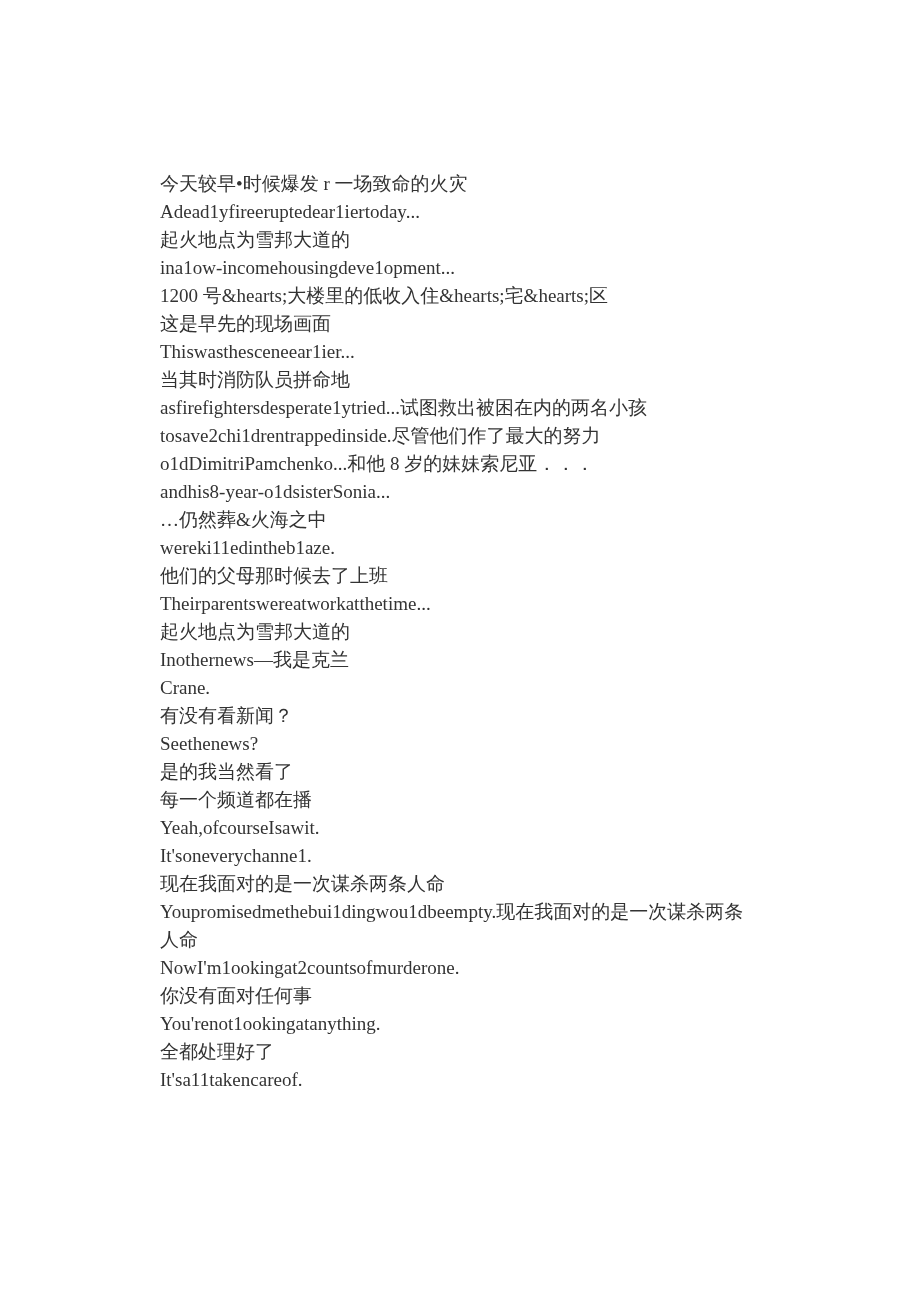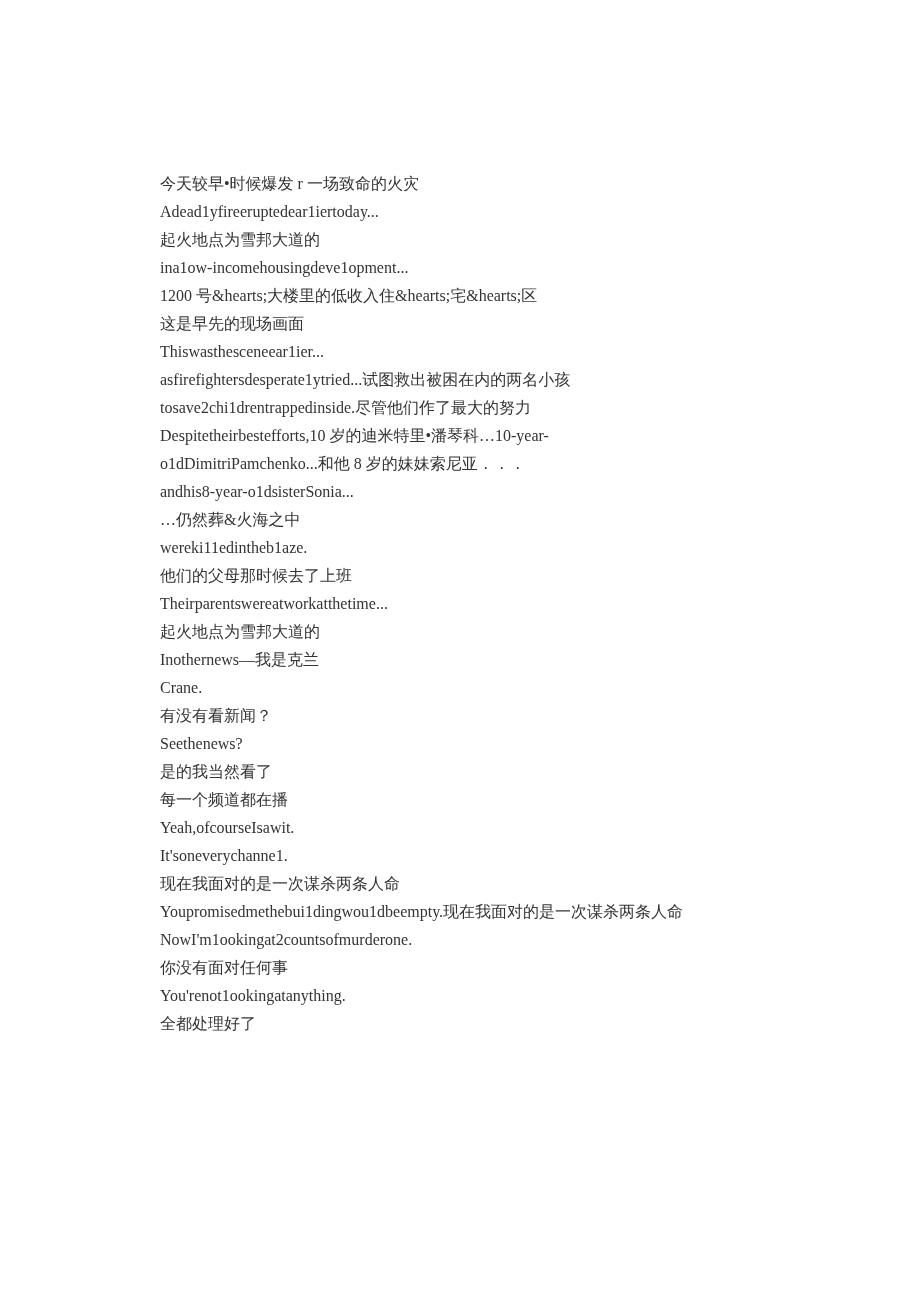--- a/index.html
+++ b/index.html
@@ -7,41 +7,41 @@
     padding: 0;
     background: #fff;
     font-family: "SimSun", "Songti SC", "Microsoft YaHei", serif;
     width: 920px;
   }
   .page {
     padding: 170px 160px 100px 160px;
     box-sizing: border-box;
   }
   .line {
-    font-size: 16px;
+    font-size: 19px;
     line-height: 28px;
     color: #333;
     word-break: break-all;
   }
 </style>
 </head>
 <body>
 
 <div class="page">
   <div id="content">
       <div class="line">今天较早•时候爆发 r 一场致命的火灾</div>
       <div class="line">Adead1yfireeruptedear1iertoday...</div>
       <div class="line">起火地点为雪邦大道的</div>
       <div class="line">ina1ow-incomehousingdeve1opment...</div>
       <div class="line">1200 号&amp;hearts;大楼里的低收入住&amp;hearts;宅&amp;hearts;区</div>
       <div class="line">这是早先的现场画面</div>
       <div class="line">Thiswasthesceneear1ier...</div>
+      <div class="line">当其时消防队员拼命地</div>
       <div class="line">asfirefightersdesperate1ytried...试图救出被困在内的两名小孩</div>
       <div class="line">tosave2chi1drentrappedinside.尽管他们作了最大的努力</div>
-      <div class="line">Despitetheirbestefforts,10 岁的迪米特里•潘琴科…10-year-</div>
       <div class="line">o1dDimitriPamchenko...和他 8 岁的妹妹索尼亚．．．</div>
       <div class="line">andhis8-year-o1dsisterSonia...</div>
       <div class="line">…仍然葬&amp;火海之中</div>
       <div class="line">wereki11edintheb1aze.</div>
       <div class="line">他们的父母那时候去了上班</div>
       <div class="line">Theirparentswereatworkatthetime...</div>
       <div class="line">起火地点为雪邦大道的</div>
       <div class="line">Inothernews―我是克兰</div>
       <div class="line">Crane.</div>
       <div class="line">有没有看新闻？</div>
@@ -49,14 +49,15 @@
       <div class="line">是的我当然看了</div>
       <div class="line">每一个频道都在播</div>
       <div class="line">Yeah,ofcourseIsawit.</div>
       <div class="line">It'soneverychanne1.</div>
       <div class="line">现在我面对的是一次谋杀两条人命</div>
       <div class="line">Youpromisedmethebui1dingwou1dbeempty.现在我面对的是一次谋杀两条人命</div>
       <div class="line">NowI'm1ookingat2countsofmurderone.</div>
       <div class="line">你没有面对任何事</div>
       <div class="line">You'renot1ookingatanything.</div>
       <div class="line">全都处理好了</div>
+      <div class="line">It'sa11takencareof.</div>
     </div>
 </div>
 
 </body></html>

